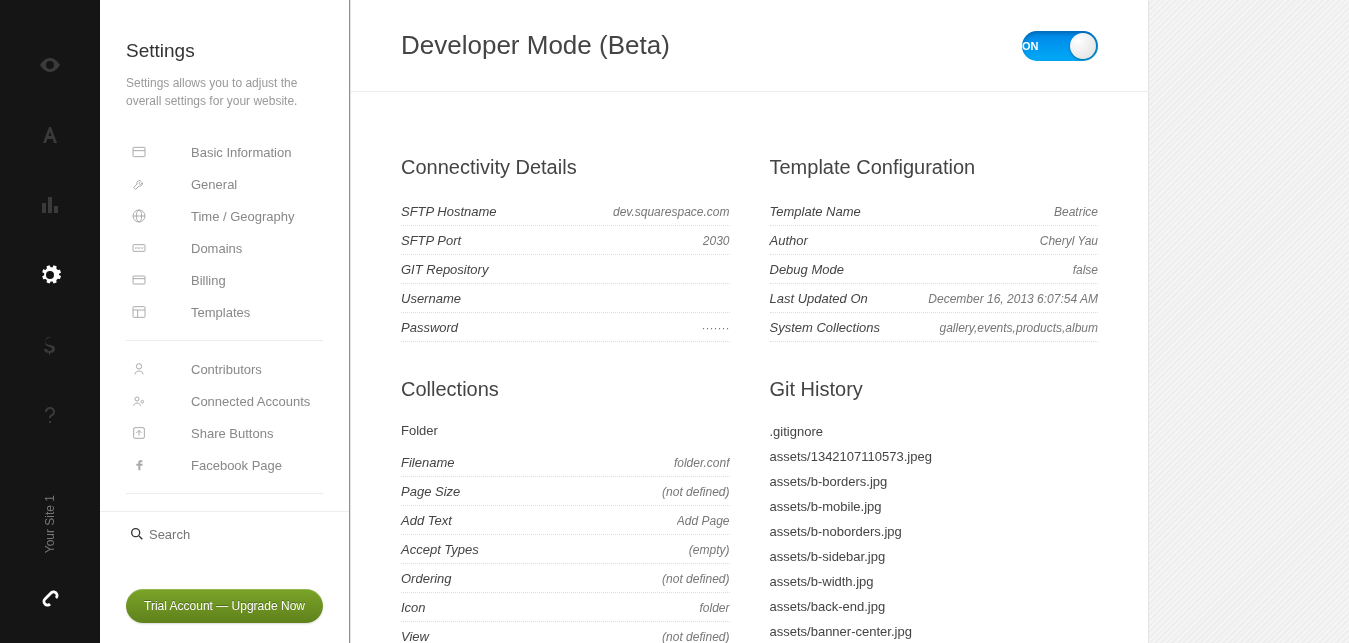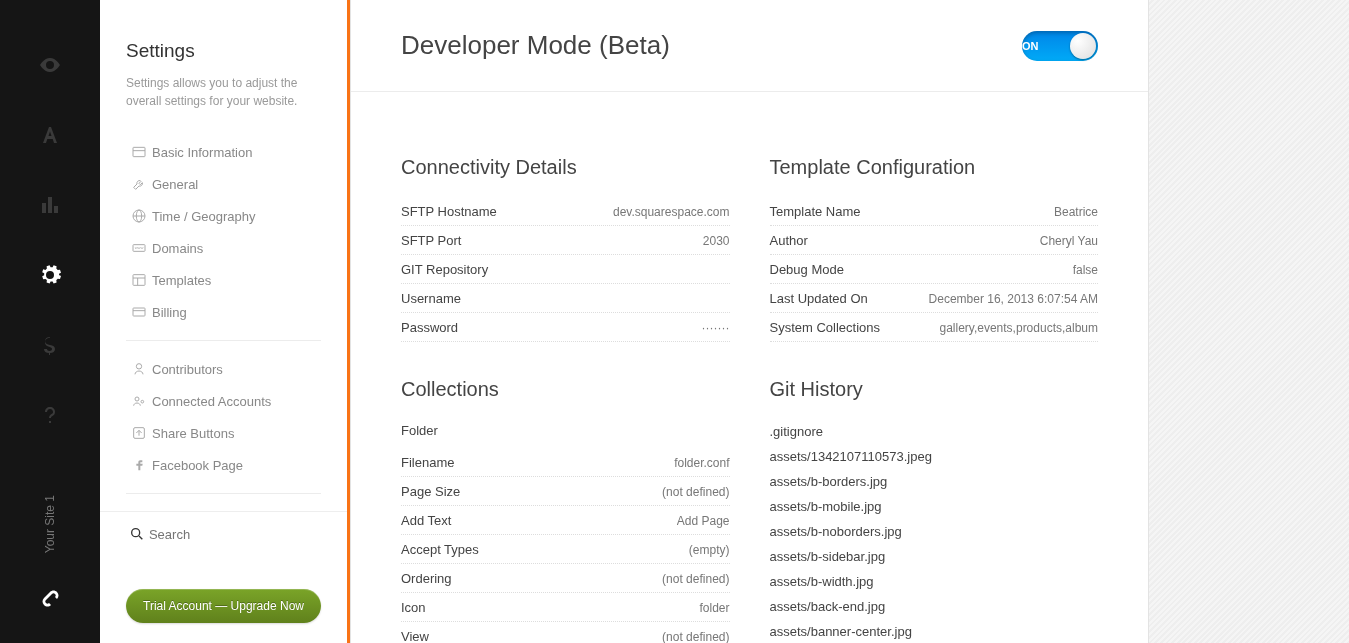--- a/index.html
+++ b/index.html
@@ -36,37 +36,38 @@
     margin: 10px 0;
     cursor: pointer;
   }
   .rail .logo svg { fill: #fff; }
 
   
   .sidebar {
     width: 250px;
     flex: none;
     background: #fff;
-    border-right: 3px solid #f97316;
+    border-right: 1px solid #f97316;
     display: flex;
     flex-direction: column;
     height: 100%;
     overflow: hidden;
   }
   .sidebar-scroll { flex: 1; overflow-y: auto; padding: 0 26px; }
   .sidebar-title { font-size: 19px; font-weight: 300; color: #333; padding-top: 40px; }
   .sidebar-desc { font-size: 12px; color: #9a9a9a; line-height: 1.5; padding: 12px 0 20px 0; }
   .sidebar-group { padding: 6px 0; }
   .sidebar-divider { border: 0; border-top: 1px solid #ececec; margin: 6px 0; }
   .sidebar-item {
     display: flex; align-items: center;
     padding: 8px 0;
     cursor: pointer;
     color: #888;
     font-size: 13px;
+    gap: 39px;
   }
   .sidebar-item .icon { width: 26px; display: flex; justify-content: center; }
   .sidebar-item .icon svg { width: 16px; height: 16px; stroke: #aaa; fill: none; stroke-width: 1.5; }
   .sidebar-item .icon.fill svg { fill: #aaa; stroke: none; }
   .sidebar-search { display: flex; align-items: center; padding: 14px 26px; border-top: 1px solid #eee; }
   .sidebar-search input { border: none; outline: none; font-size: 13px; color: #888; width: 100%; background: transparent; }
   .sidebar-search .icon { width: 26px; display: flex; justify-content: center; }
   .sidebar-search .icon svg { width: 16px; height: 16px; stroke: #333; fill: none; stroke-width: 2; }
   .sidebar-footer { padding: 0 26px 20px 26px; }
   .trial-btn {
@@ -131,20 +132,21 @@
 
   .section-title { font-size: 20px; font-weight: 300; color: #444; margin-bottom: 18px; }
   .section + .section { margin-top: 36px; }
 
   .kvrow {
     display: flex; justify-content: space-between; align-items: baseline;
     font-size: 13px;
     color: #444;
     padding: 7px 0 6px 0;
     border-bottom: 1px dotted #ddd;
+    font-style: italic;
   }
   .kvrow .lbl { color: #444; }
   .kvrow .val { color: #777; font-size: 12px; text-align: right; max-width: 65%; overflow: hidden; text-overflow: ellipsis; white-space: nowrap; }
   .kvrow.sub .lbl { color: #888; font-size: 12px; padding-left: 12px; }
 
   .listline { font-size: 13px; color: #444; padding: 5px 0; }
 
   
   .rightstrip {
     width: 200px;
@@ -233,35 +235,35 @@
             <svg viewBox="0 0 24 24">
               <rect x="3" y="7" width="18" height="10" rx="1"></rect>
               <text x="12" y="14" font-size="6" text-anchor="middle" stroke="none" fill="#aaa">www</text>
             </svg>
           </span>
         <span>Domains</span>
       </div>
       <div class="sidebar-item">
         <span class="icon">
             <svg viewBox="0 0 24 24">
+              <rect x="3" y="6" width="18" height="12" rx="1"></rect>
+              <line x1="3" y1="10" x2="21" y2="10"></line>
+            </svg>
+          </span>
+        <span>Billing</span>
+      </div>
+      <div class="sidebar-item">
+        <span class="icon">
+            <svg viewBox="0 0 24 24">
               <rect x="3" y="4" width="18" height="16" rx="1"></rect>
               <line x1="3" y1="9" x2="21" y2="9"></line>
               <line x1="10" y1="9" x2="10" y2="20"></line>
             </svg>
           </span>
         <span>Templates</span>
-      </div>
-      <div class="sidebar-item">
-        <span class="icon">
-            <svg viewBox="0 0 24 24">
-              <rect x="3" y="6" width="18" height="12" rx="1"></rect>
-              <line x1="3" y1="10" x2="21" y2="10"></line>
-            </svg>
-          </span>
-        <span>Billing</span>
       </div>
     </div>
 
     <hr class="sidebar-divider">
 
     <div class="sidebar-group">
       <div class="sidebar-item">
         <span class="icon">
             <svg viewBox="0 0 24 24">
               <circle cx="12" cy="8" r="4"></circle>

